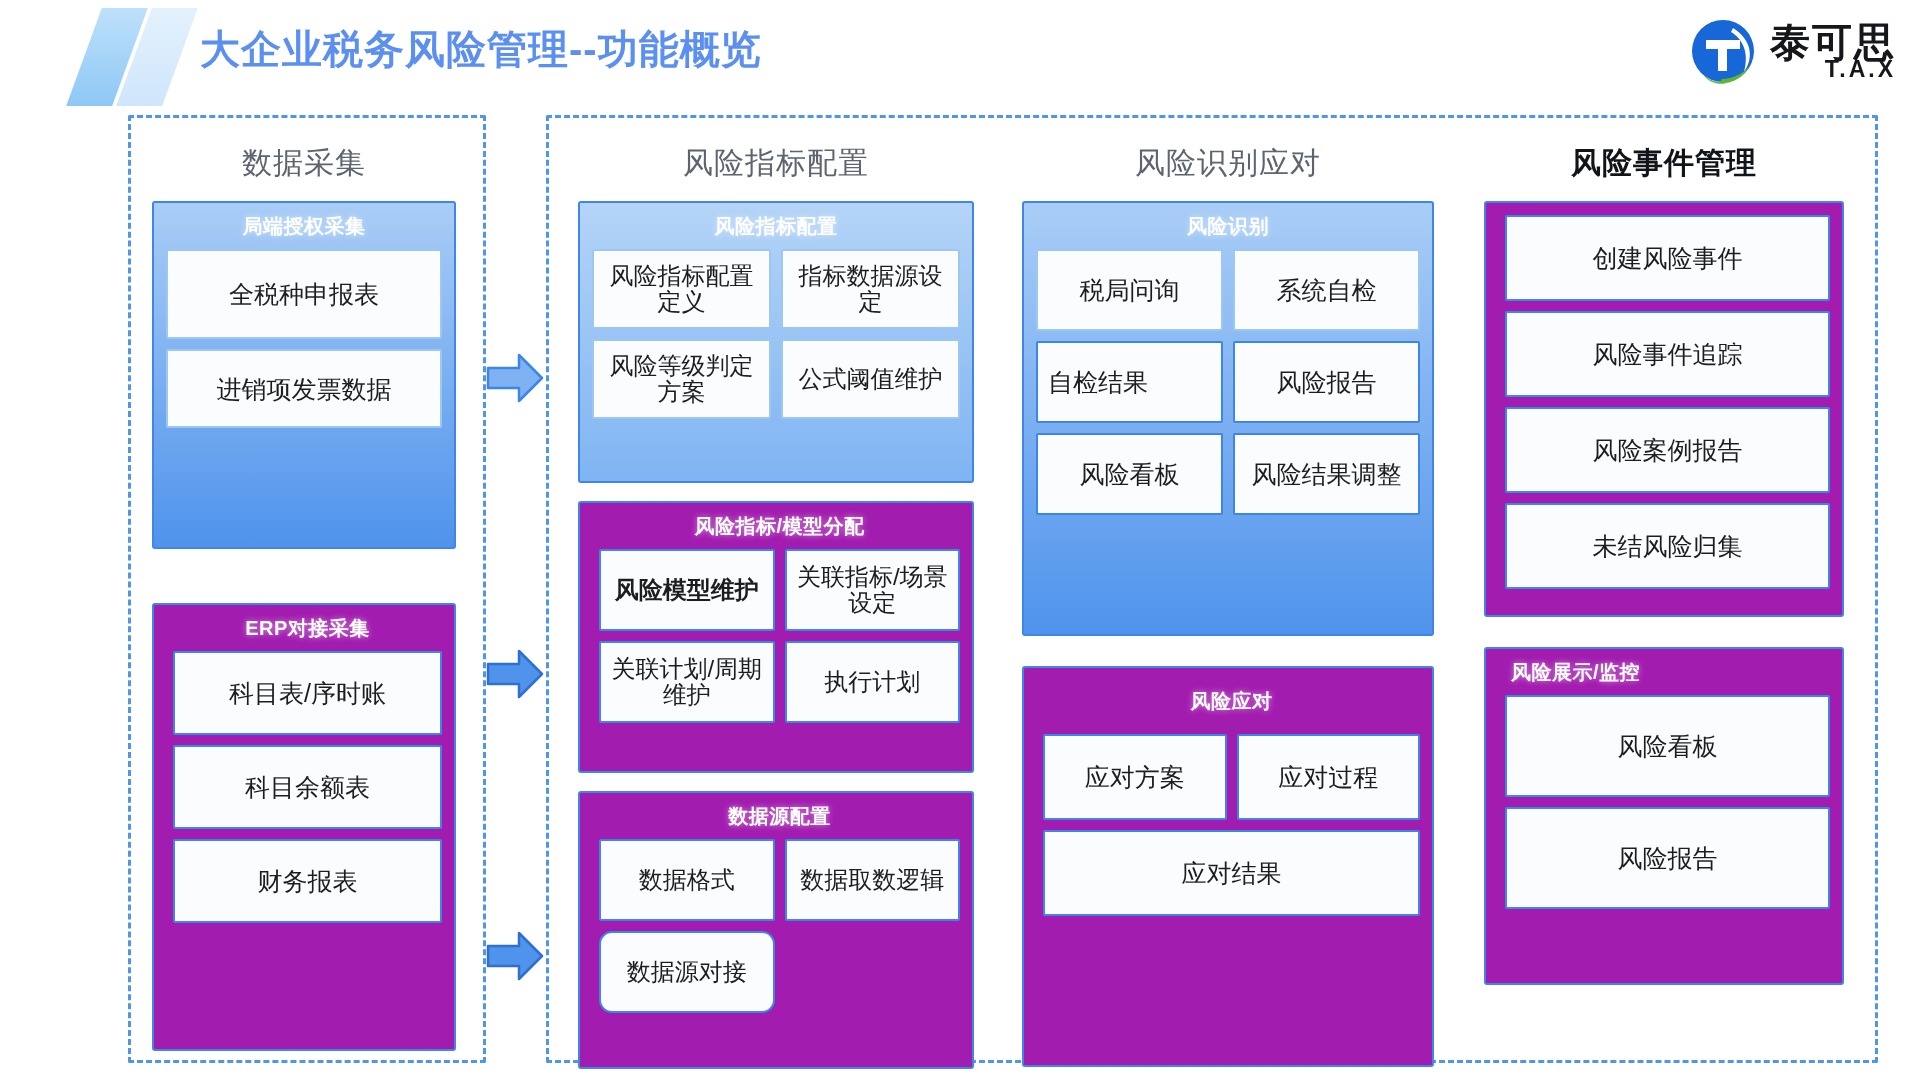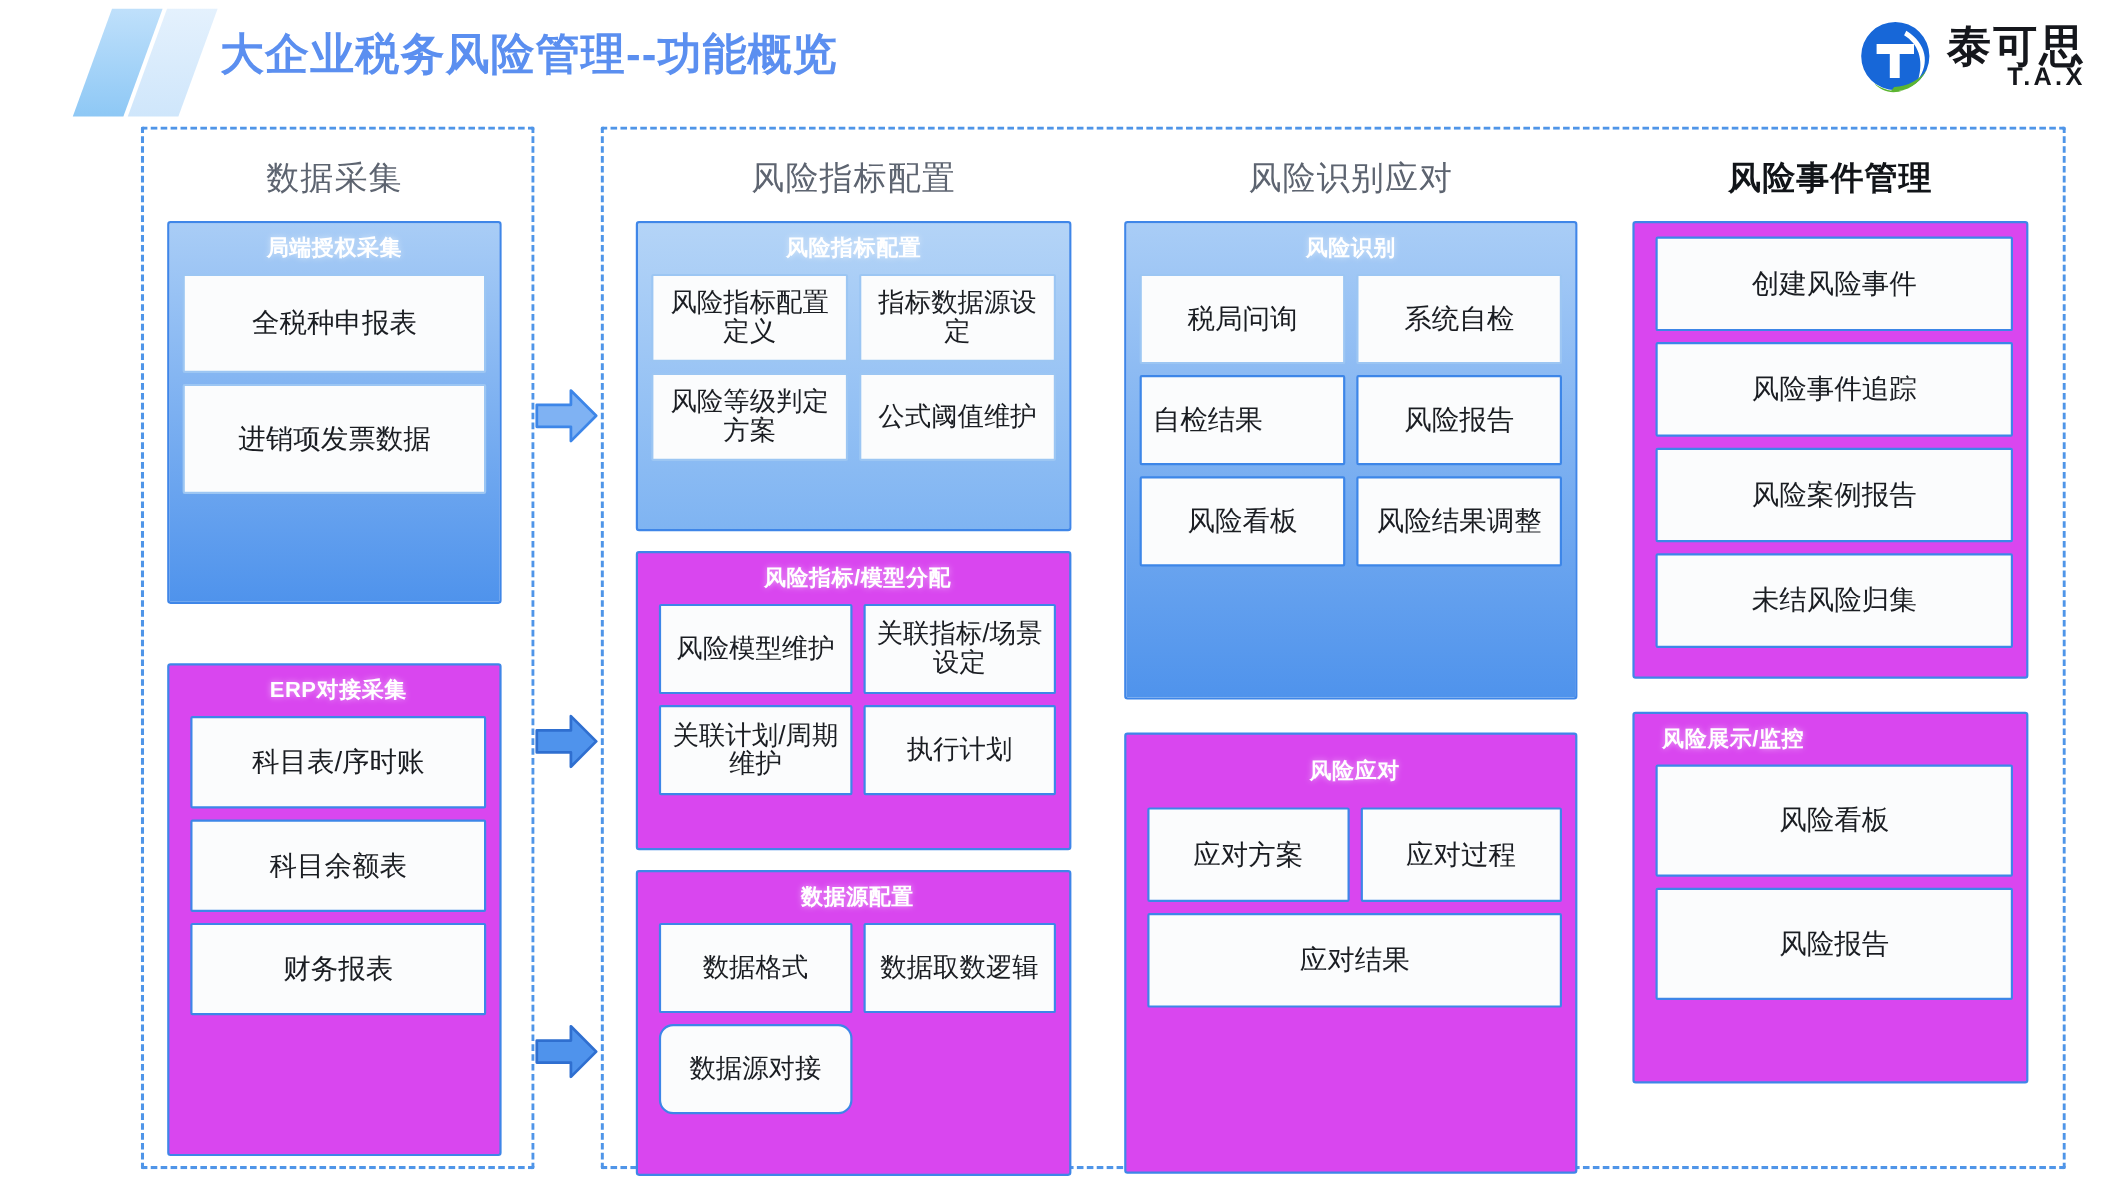--- a/index.html
+++ b/index.html
@@ -47,21 +47,21 @@
   
   .group{
     border:2px solid #3f86e8;border-radius:3px;
     padding:0 12px 14px 12px;
     box-sizing:border-box;
     margin-bottom:14px;
     position:relative;
   }
   .group.g-grad{background:linear-gradient(180deg,#a9cdf6 0%,#4f93ec 100%);}
   .group.g-pale{background:linear-gradient(180deg,#b4d4f7 0%,#7fb4f2 100%);}
-  .group.g-flat{background:#d946ef;padding-left:19px;}
+  .group.g-flat{background:#a21caf;padding-left:19px;}
 
   .group-title{
     color:#ffffff;font-size:20px;font-weight:bold;
     text-align:center;line-height:1.12;
     padding:12px 2px 12px 2px;
     text-shadow:0 0 6px rgba(255,255,255,.55);
     letter-spacing:.5px;
   }
   .group-title.left{text-align:left;padding-left:6px;}
 
@@ -119,21 +119,21 @@
 <div class="dash-region" id="region-main"></div>
 
 <div class="col" style="left:128px;width:352px;">
   <div class="col-title">数据采集</div>
 
   <div style="padding:6px 24px 0 24px;">
     <div class="group g-grad" style="height:348px;">
       <div class="group-title">局端授权采集</div>
       <div class="cell-stack">
         <div class="cell pale-border" style="height:90px;">全税种申报表</div>
-        <div class="cell pale-border" style="height:100px;">进销项发票数据</div>
+        <div class="cell pale-border" style="height:79px;">进销项发票数据</div>
       </div>
     </div>
 
     <div class="group g-flat" style="height:448px;margin-top:54px;">
       <div class="group-title">ERP对接采集</div>
       <div class="cell-stack">
         <div class="cell" style="height:84px;">科目表/序时账</div>
         <div class="cell" style="height:84px;">科目余额表</div>
         <div class="cell" style="height:84px;">财务报表</div>
       </div>
@@ -167,21 +167,21 @@
         <div class="cell pale-border small" style="height:80px;">风险指标配置定义</div>
         <div class="cell pale-border small" style="height:80px;">指标数据源设定</div>
         <div class="cell pale-border small" style="height:80px;">风险等级判定方案</div>
         <div class="cell pale-border small" style="height:80px;">公式阈值维护</div>
       </div>
     </div>
 
     <div class="group g-flat" style="height:272px;margin-top:18px;">
       <div class="group-title">风险指标/模型分配</div>
       <div class="cell-grid2">
-        <div class="cell small" style="height:82px;">风险模型维护</div>
+        <div class="cell small" style="height:82px;font-weight:bold;">风险模型维护</div>
         <div class="cell small" style="height:82px;">关联指标/场景设定</div>
         <div class="cell small" style="height:82px;">关联计划/周期维护</div>
         <div class="cell small" style="height:82px;">执行计划</div>
       </div>
     </div>
 
     <div class="group g-flat" style="height:278px;margin-top:18px;">
       <div class="group-title">数据源配置</div>
       <div class="cell-grid2">
         <div class="cell small" style="height:82px;">数据格式</div>

